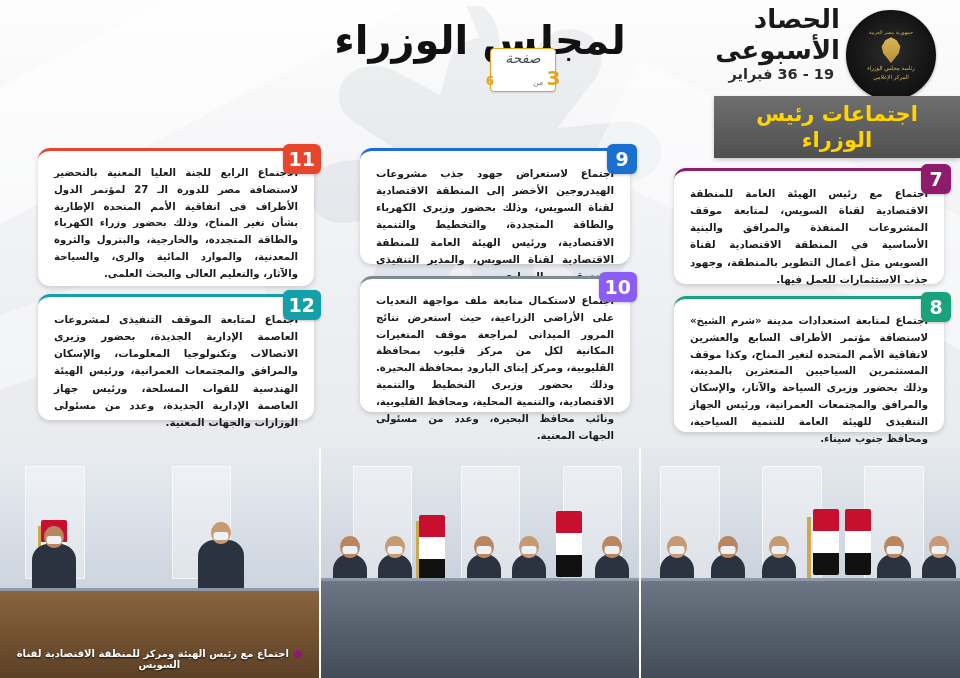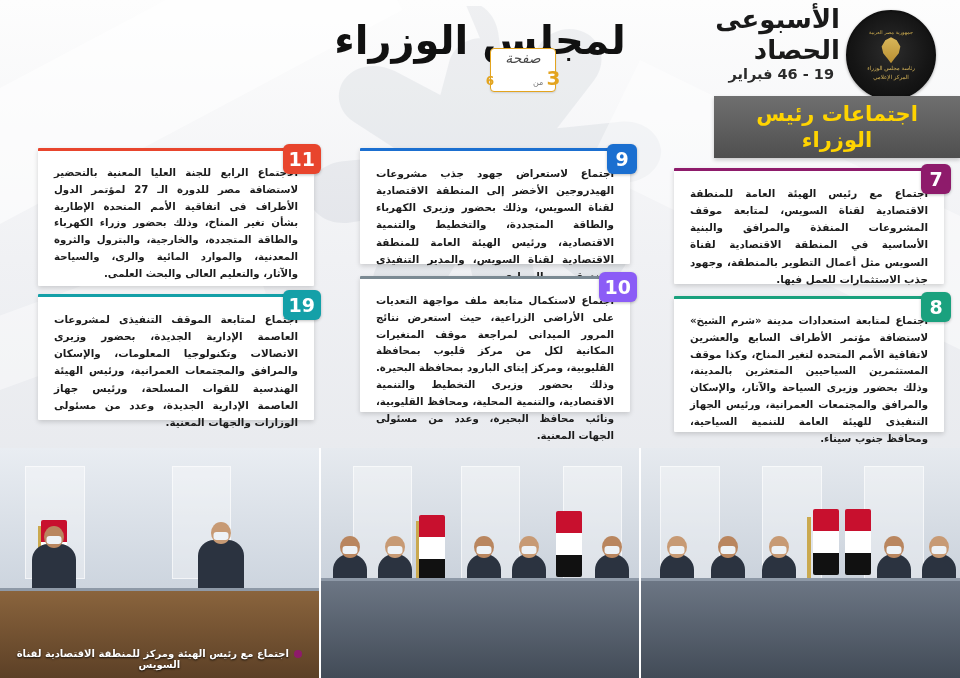--- a/index.html
+++ b/index.html
@@ -176,21 +176,21 @@
   
   .cards {
     position: absolute;
     left: 0; right: 0;
     top: 142px;
     height: 300px;
   }
   .card {
     position: absolute;
     background: #ffffff;
-    border-radius: 1px;
+    border-radius: 12px;
     box-shadow: 0 2px 5px rgba(0,0,0,0.16);
     padding: 14px 16px 12px 16px;
     box-sizing: border-box;
   }
   .card .num {
     position: absolute;
     top: -7px;
     right: -7px;
     min-width: 30px;
     height: 30px;
@@ -352,29 +352,29 @@
 
   <div class="header">
     <div class="logo">
       <div class="l-top">جمهورية مصر العربية</div>
       <div class="l-emblem"></div>
       <div class="l-mid">رئاسة مجلس الوزراء</div>
       <div class="l-bot">المركز الإعلامي</div>
     </div>
 
     <div class="title-main">
+      <div class="title-weekly">الحصاد</div>
       <div class="title-weekly">الأسبوعى</div>
-      <div class="title-weekly">الحصاد</div>
     </div>
 
     <div class="title-big">
       <span class="t1">لمجلس الوزراء</span>
     </div>
 
-    <div class="date-line">19 - 46 فبراير</div>
+    <div class="date-line">19 - 36 فبراير</div>
 
     <div class="page-badge">
       <div class="pb-label">صفحة</div>
       <div class="pb-nums">
         <span class="pb-cur">3</span>
         <span class="pb-of">من</span>
         <span class="pb-tot">6</span>
       </div>
     </div>
 
@@ -404,21 +404,21 @@
       <div class="num" style="background: rgb(26, 161, 126);">8</div>
       <p>اجتماع لمتابعة استعدادات مدينة «شرم الشيخ» لاستضافة مؤتمر الأطراف السابع والعشرين لاتفاقية الأمم المتحدة لتغير المناخ، وكذا موقف المستثمرين السياحيين المتعثرين بالمدينة، وذلك بحضور وزيرى السياحة والآثار، والإسكان والمرافق والمجتمعات العمرانية، ورئيس الجهاز التنفيذى للهيئة العامة للتنمية السياحية، ومحافظ جنوب سيناء.</p>
     </div>
 
     <div class="card tall" id="card10" style="border-top: 3px solid rgb(123, 138, 147);">
       <div class="num" style="background: #8b5cf6;">10</div>
       <p>اجتماع لاستكمال متابعة ملف مواجهة التعديات على الأراضى الزراعية، حيث استعرض نتائج المرور الميدانى لمراجعة موقف المتغيرات المكانية لكل من مركز قليوب بمحافظة القليوبية، ومركز إيتاى البارود بمحافظة البحيرة. وذلك بحضور وزيرى التخطيط والتنمية الاقتصادية، والتنمية المحلية، ومحافظ القليوبية، ونائب محافظ البحيرة، وعدد من مسئولى الجهات المعنية.</p>
     </div>
 
     <div class="card" id="card12" style="border-top: 3px solid rgb(20, 160, 168);">
-      <div class="num" style="background: rgb(20, 160, 168);">19</div>
+      <div class="num" style="background: rgb(20, 160, 168);">12</div>
       <p>اجتماع لمتابعة الموقف التنفيذى لمشروعات العاصمة الإدارية الجديدة، بحضور وزيرى الاتصالات وتكنولوجيا المعلومات، والإسكان والمرافق والمجتمعات العمرانية، ورئيس الهيئة الهندسية للقوات المسلحة، ورئيس جهاز العاصمة الإدارية الجديدة، وعدد من مسئولى الوزارات والجهات المعنية.</p>
     </div>
   </div>
 
   <div class="photos">
 
     <div class="photo">
       <div class="room">
         <div class="wall"></div>
         <div class="wall-panel" style="left:6%"></div>

